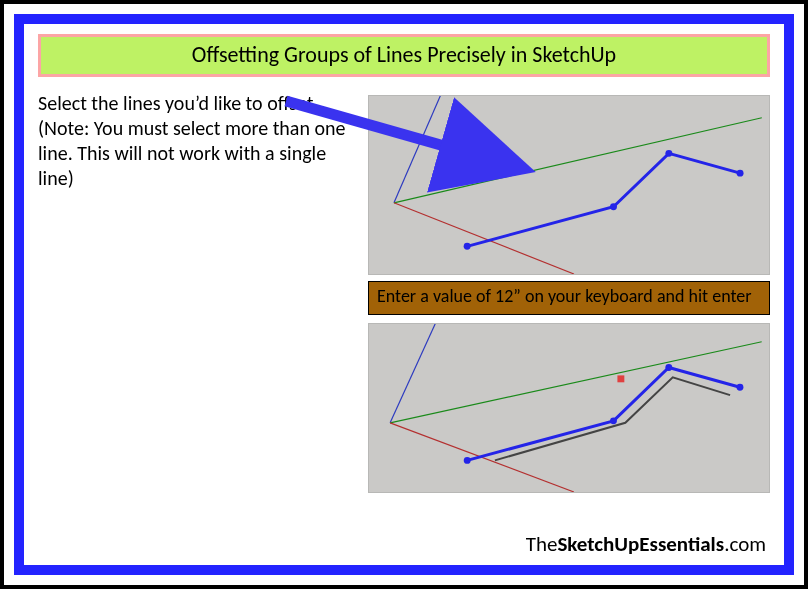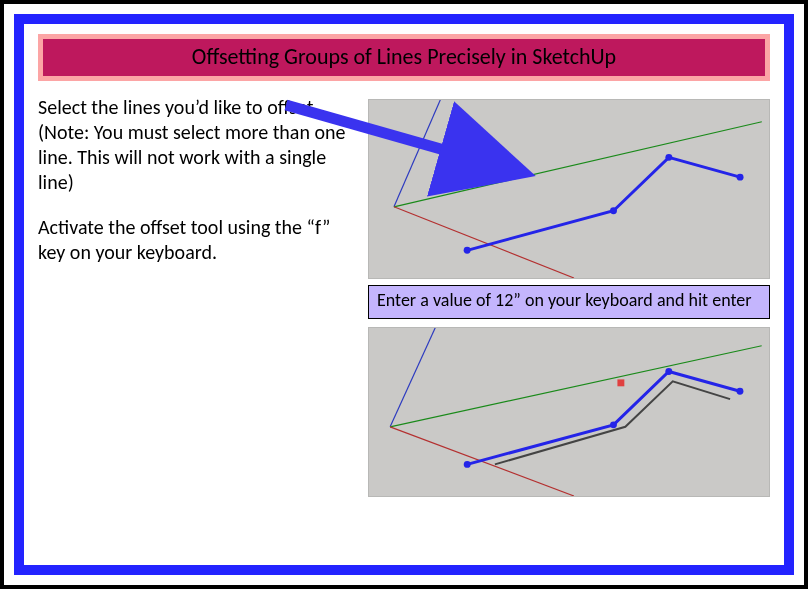--- a/index.html
+++ b/index.html
@@ -18,26 +18,26 @@
   .inner-frame {
     width: 100%;
     height: 100%;
     border: 10px solid #2323ff;
     background: #fff;
     padding: 10px 14px 8px 14px;
     position: relative;
   }
   .title-box {
     width: 100%;
-    border: 5px solid #fca5a5;
+    border: 3px solid #fca5a5;
     text-align: center;
     font-size: 22px;
     padding: 4px 0 6px 0;
     margin-bottom: 14px;
-    background: #be185d;
+    background: #bef264;
   }
   .content { display: flex; gap: 10px; }
   .left-col {
     flex: 0 0 320px;
     font-size: 20px;
     line-height: 1.25;
   }
   .left-col p { margin-bottom: 20px; }
   .right-col {
     flex: 1;
@@ -48,21 +48,21 @@
     height: 180px;
     background: #cac9c7;
     border: 1px solid #b8b8b6;
     position: relative;
     overflow: hidden;
   }
   .vp-top { margin-top: 4px; }
   .vp-bot { margin-top: 8px; height: 170px; }
   .caption-box {
     border: 1px solid #000;
-    background: #c4b5fd;
+    background: #a16207;
     font-size: 18px;
     padding: 4px 8px 6px 8px;
     margin-top: 6px;
     line-height: 1.2;
   }
   .arrow-svg {
     position: absolute;
     top: -6px;
     left: -88px;
     width: 260px;
@@ -86,21 +86,20 @@
   <div class="inner-frame">
 
     <div class="title-box">
       <span>Offsetting Groups of Lines Precisely in SketchUp</span>
     </div>
 
     <div class="content">
 
       <div class="left-col">
         <p>Select the lines you’d like to offset. (Note: You must select more than one line. This will not work with a single line)</p>
-        <p>Activate the offset tool using the “f” key on your keyboard.</p>
       </div>
 
       <div class="right-col">
 
         <svg class="arrow-svg" viewBox="0 0 260 110">
           <defs>
             <marker id="ah" markerWidth="9" markerHeight="9" refX="6" refY="4.5" orient="auto">
               <polygon points="0,0 9,4.5 0,9" fill="#3a33ef"></polygon>
             </marker>
           </defs>
@@ -135,15 +134,18 @@
             <circle cx="240" cy="98" r="3.5" fill="#2424e8"></circle>
             <circle cx="296" cy="44" r="3.5" fill="#2424e8"></circle>
             <circle cx="368" cy="64" r="3.5" fill="#2424e8"></circle>
             <rect x="244" y="52" width="7" height="7" fill="#e04040"></rect>
           </svg>
         </div>
 
       </div>
     </div>
 
+    <div class="footer">
+      <span>The</span><span class="b">SketchUp</span><span class="b">Essentials</span><span>.com</span>
+    </div>
 
   </div>
 </div>
 
 </body></html>

